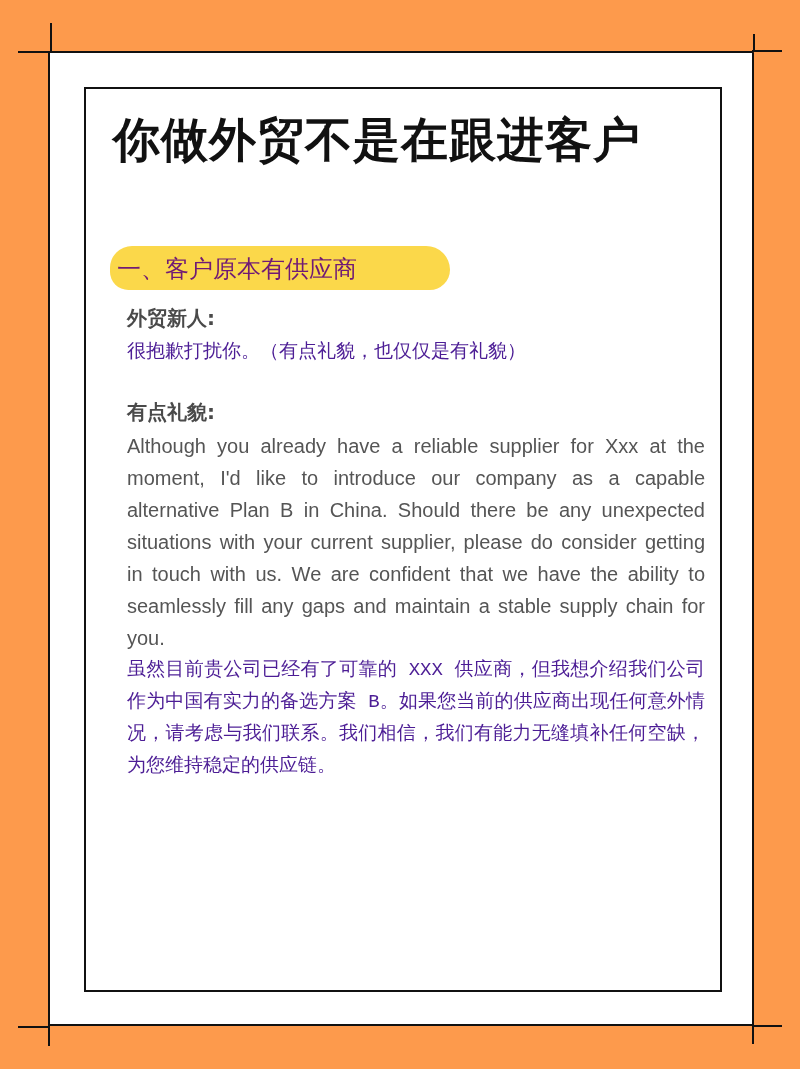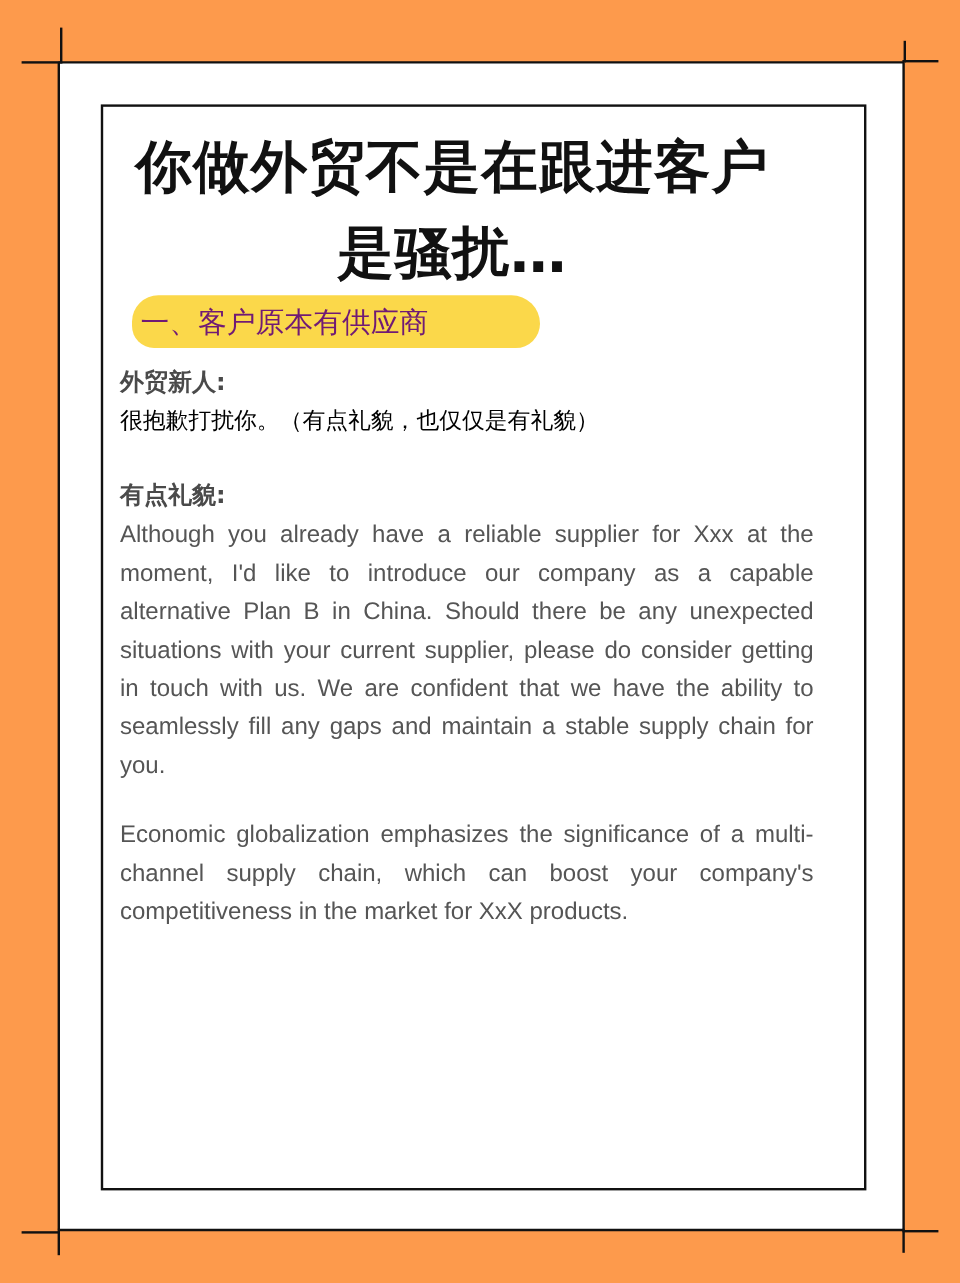--- a/index.html
+++ b/index.html
@@ -51,42 +51,42 @@
   }
   .section-title {
     position: absolute;
     left: 117px; top: 252px;
     font-size: 24px;
     line-height: 34px;
     color: #701a75;
   }
   .content {
     position: absolute;
-    left: 100px; top: 300px;
+    left: 127px; top: 300px;
     width: 578px;
     color: #555;
     font-family: "Liberation Sans", sans-serif;
   }
   .label {
     font-weight: bold;
     font-size: 20px;
     line-height: 36px;
     color: #4a4a4a;
     font-family: "DejaVu Sans", sans-serif;
   }
   .en {
     font-size: 20px;
     line-height: 32px;
     color: #555;
     text-align: justify;
   }
   .zh {
     font-size: 19px;
     line-height: 32px;
-    color: #000000;
+    color: #4c1d95;
     text-align: justify;
     font-family: Liberation Mono, monospace;
   }
   .gap { height: 26px; }
 </style>
 </head>
 <body>
 
 <div class="outer-card"></div>
 
@@ -96,27 +96,26 @@
 <div class="tick v" style="left:753px; top:34px; height:18px;"></div>
 <div class="tick h" style="left:18px; top:1026px; width:32px;"></div>
 <div class="tick v" style="left:48px; top:1024px; height:22px;"></div>
 <div class="tick h" style="left:752px; top:1025px; width:30px;"></div>
 <div class="tick v" style="left:752px; top:1024px; height:20px;"></div>
 
 <div class="inner-box"></div>
 
 <div class="title">
   <div>你做外贸不是在跟进客户</div>
-  <div>是骚扰…</div>
 </div>
 
 <div class="section-pill"></div>
 <div class="section-title">一、客户原本有供应商</div>
 
 <div class="content">
   <div class="label">外贸新人:</div>
   <div class="zh">很抱歉打扰你。（有点礼貌，也仅仅是有礼貌）</div>
   <div class="gap"></div>
   <div class="label">有点礼貌:</div>
   <div class="en">Although you already have a reliable supplier for Xxx at the moment, I'd like to introduce our company as a capable alternative Plan B in China. Should there be any unexpected situations with your current supplier, please do consider getting in touch with us. We are confident that we have the ability to seamlessly fill any gaps and maintain a stable supply chain for you.</div>
+  <div class="zh">虽然目前贵公司已经有了可靠的 XXX 供应商，但我想介绍我们公司作为中国有实力的备选方案 B。如果您当前的供应商出现任何意外情况，请考虑与我们联系。我们相信，我们有能力无缝填补任何空缺，为您维持稳定的供应链。</div>
   <div class="gap"></div>
-  <div class="en">Economic globalization emphasizes the significance of a multi-channel supply chain, which can boost your company's competitiveness in the market for XxX products.</div>
 </div>
 
 </body></html>

